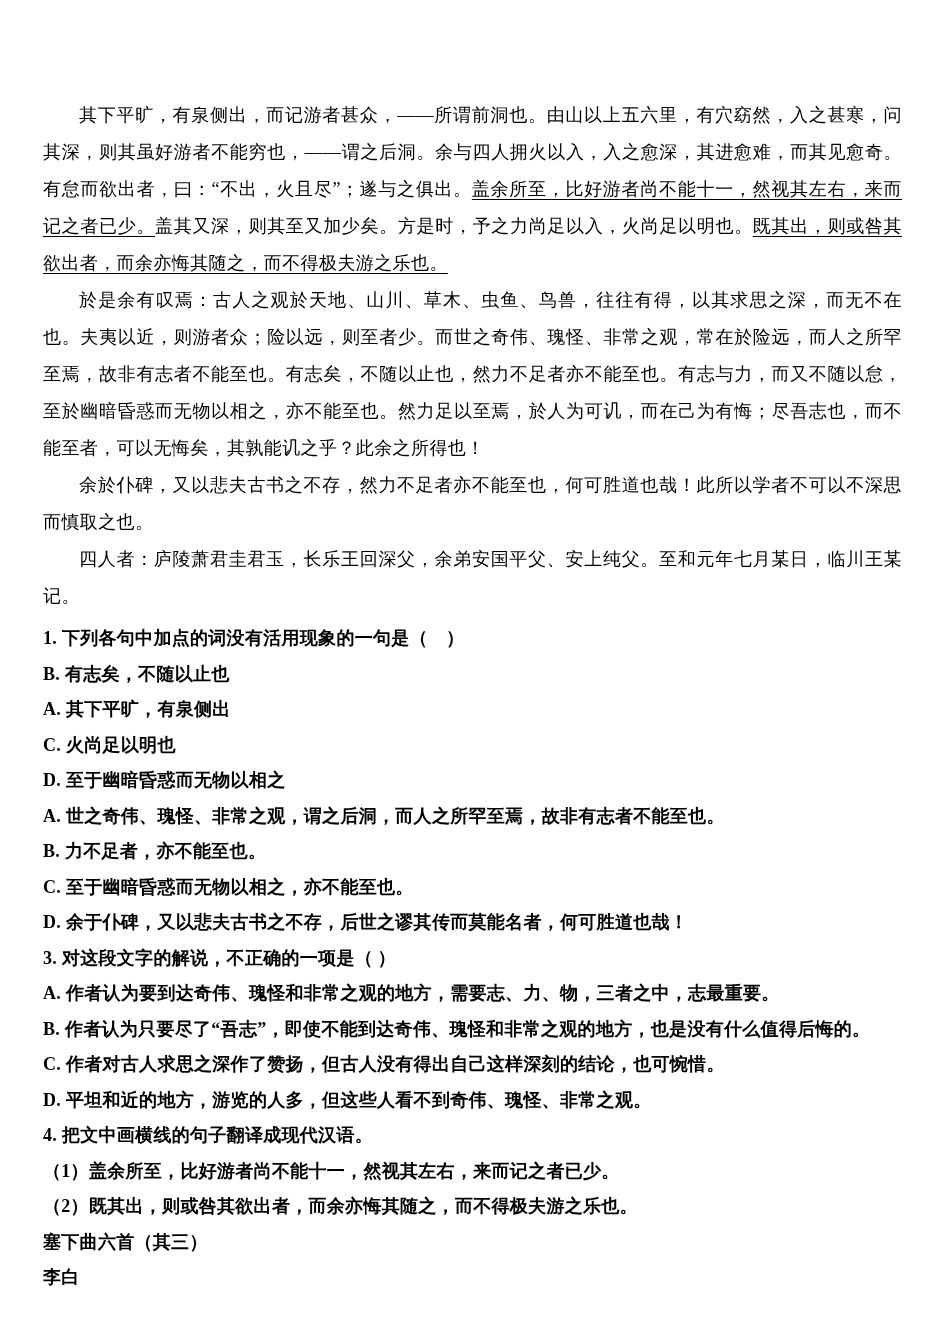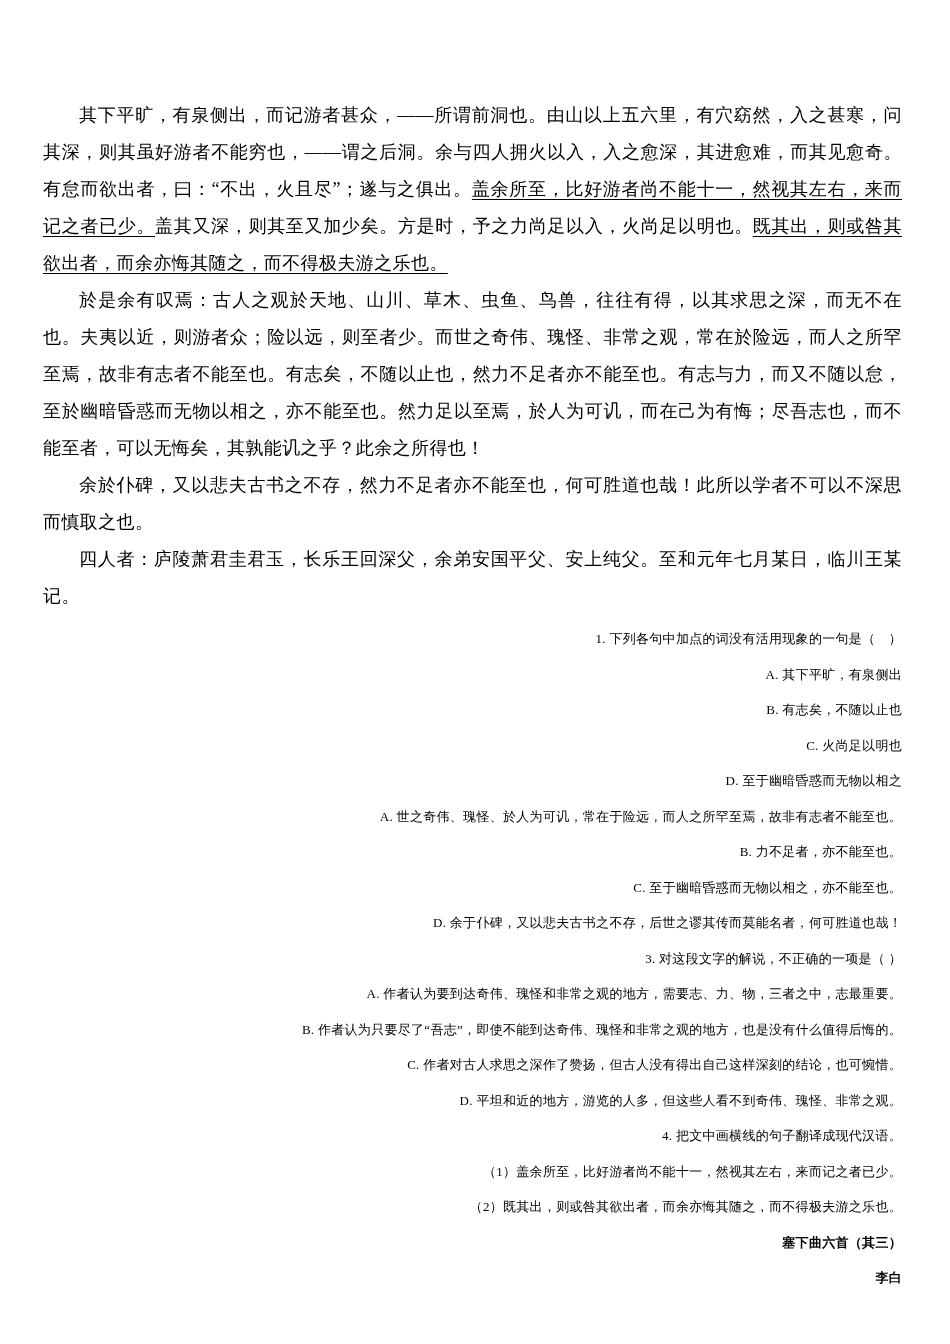--- a/index.html
+++ b/index.html
@@ -30,51 +30,52 @@
     letter-spacing: 0.4px;
   }
   .u {
     text-decoration: underline;
     text-underline-offset: 4px;
     text-decoration-thickness: 1px;
   }
   
   .qsec p {
     margin: 0;
-    font-size: 13px;
+    font-size: 18px;
     line-height: 35.5px;
-    text-align: right;
+    text-align: left;
     word-break: break-all;
     letter-spacing: 0.3px;
+    font-weight: bold;
   }
   .qsec {
     margin-top: 6px;
   }
   .bold { font-weight: bold; }
 </style>
 </head>
 <body>
 
 <div class="page">
 
   <div class="passage">
     <p><span>其下平旷，有泉侧出，而记游者甚众，——所谓前洞也。由山以上五六里，有穴窈然，入之甚寒，问其深，则其虽好游者不能穷也，——谓之后洞。余与四人拥火以入，入之愈深，其进愈难，而其见愈奇。有怠而欲出者，曰：“不出，火且尽”；遂与之俱出。</span><span class="u">盖余所至，比好游者尚不能十一，然视其左右，来而记之者已少。</span><span>盖其又深，则其至又加少矣。方是时，予之力尚足以入，火尚足以明也。</span><span class="u">既其出，则或咎其欲出者，而余亦悔其随之，而不得极夫游之乐也。</span></p>
     <p>於是余有叹焉：古人之观於天地、山川、草木、虫鱼、鸟兽，往往有得，以其求思之深，而无不在也。夫夷以近，则游者众；险以远，则至者少。而世之奇伟、瑰怪、非常之观，常在於险远，而人之所罕至焉，故非有志者不能至也。有志矣，不随以止也，然力不足者亦不能至也。有志与力，而又不随以怠，至於幽暗昏惑而无物以相之，亦不能至也。然力足以至焉，於人为可讥，而在己为有悔；尽吾志也，而不能至者，可以无悔矣，其孰能讥之乎？此余之所得也！</p>
     <p>余於仆碑，又以悲夫古书之不存，然力不足者亦不能至也，何可胜道也哉！此所以学者不可以不深思而慎取之也。</p>
     <p>四人者：庐陵萧君圭君玉，长乐王回深父，余弟安国平父、安上纯父。至和元年七月某日，临川王某记。</p>
   </div>
 
   <div class="qsec">
     <p>1. 下列各句中加点的词没有活用现象的一句是（　）</p>
+    <p>B. 有志矣，不随以止也</p>
     <p>A. 其下平旷，有泉侧出</p>
-    <p>B. 有志矣，不随以止也</p>
     <p>C. 火尚足以明也</p>
     <p>D. 至于幽暗昏惑而无物以相之</p>
 
-    <p>A. 世之奇伟、瑰怪、於人为可讥，常在于险远，而人之所罕至焉，故非有志者不能至也。</p>
+    <p>A. 世之奇伟、瑰怪、非常之观，谓之后洞，而人之所罕至焉，故非有志者不能至也。</p>
     <p>B. 力不足者，亦不能至也。</p>
     <p>C. 至于幽暗昏惑而无物以相之，亦不能至也。</p>
     <p>D. 余于仆碑，又以悲夫古书之不存，后世之谬其传而莫能名者，何可胜道也哉！</p>
 
     <p>3. 对这段文字的解说，不正确的一项是（ ）</p>
     <p>A. 作者认为要到达奇伟、瑰怪和非常之观的地方，需要志、力、物，三者之中，志最重要。</p>
     <p>B. 作者认为只要尽了“吾志”，即使不能到达奇伟、瑰怪和非常之观的地方，也是没有什么值得后悔的。</p>
     <p>C. 作者对古人求思之深作了赞扬，但古人没有得出自己这样深刻的结论，也可惋惜。</p>
     <p>D. 平坦和近的地方，游览的人多，但这些人看不到奇伟、瑰怪、非常之观。</p>
 

